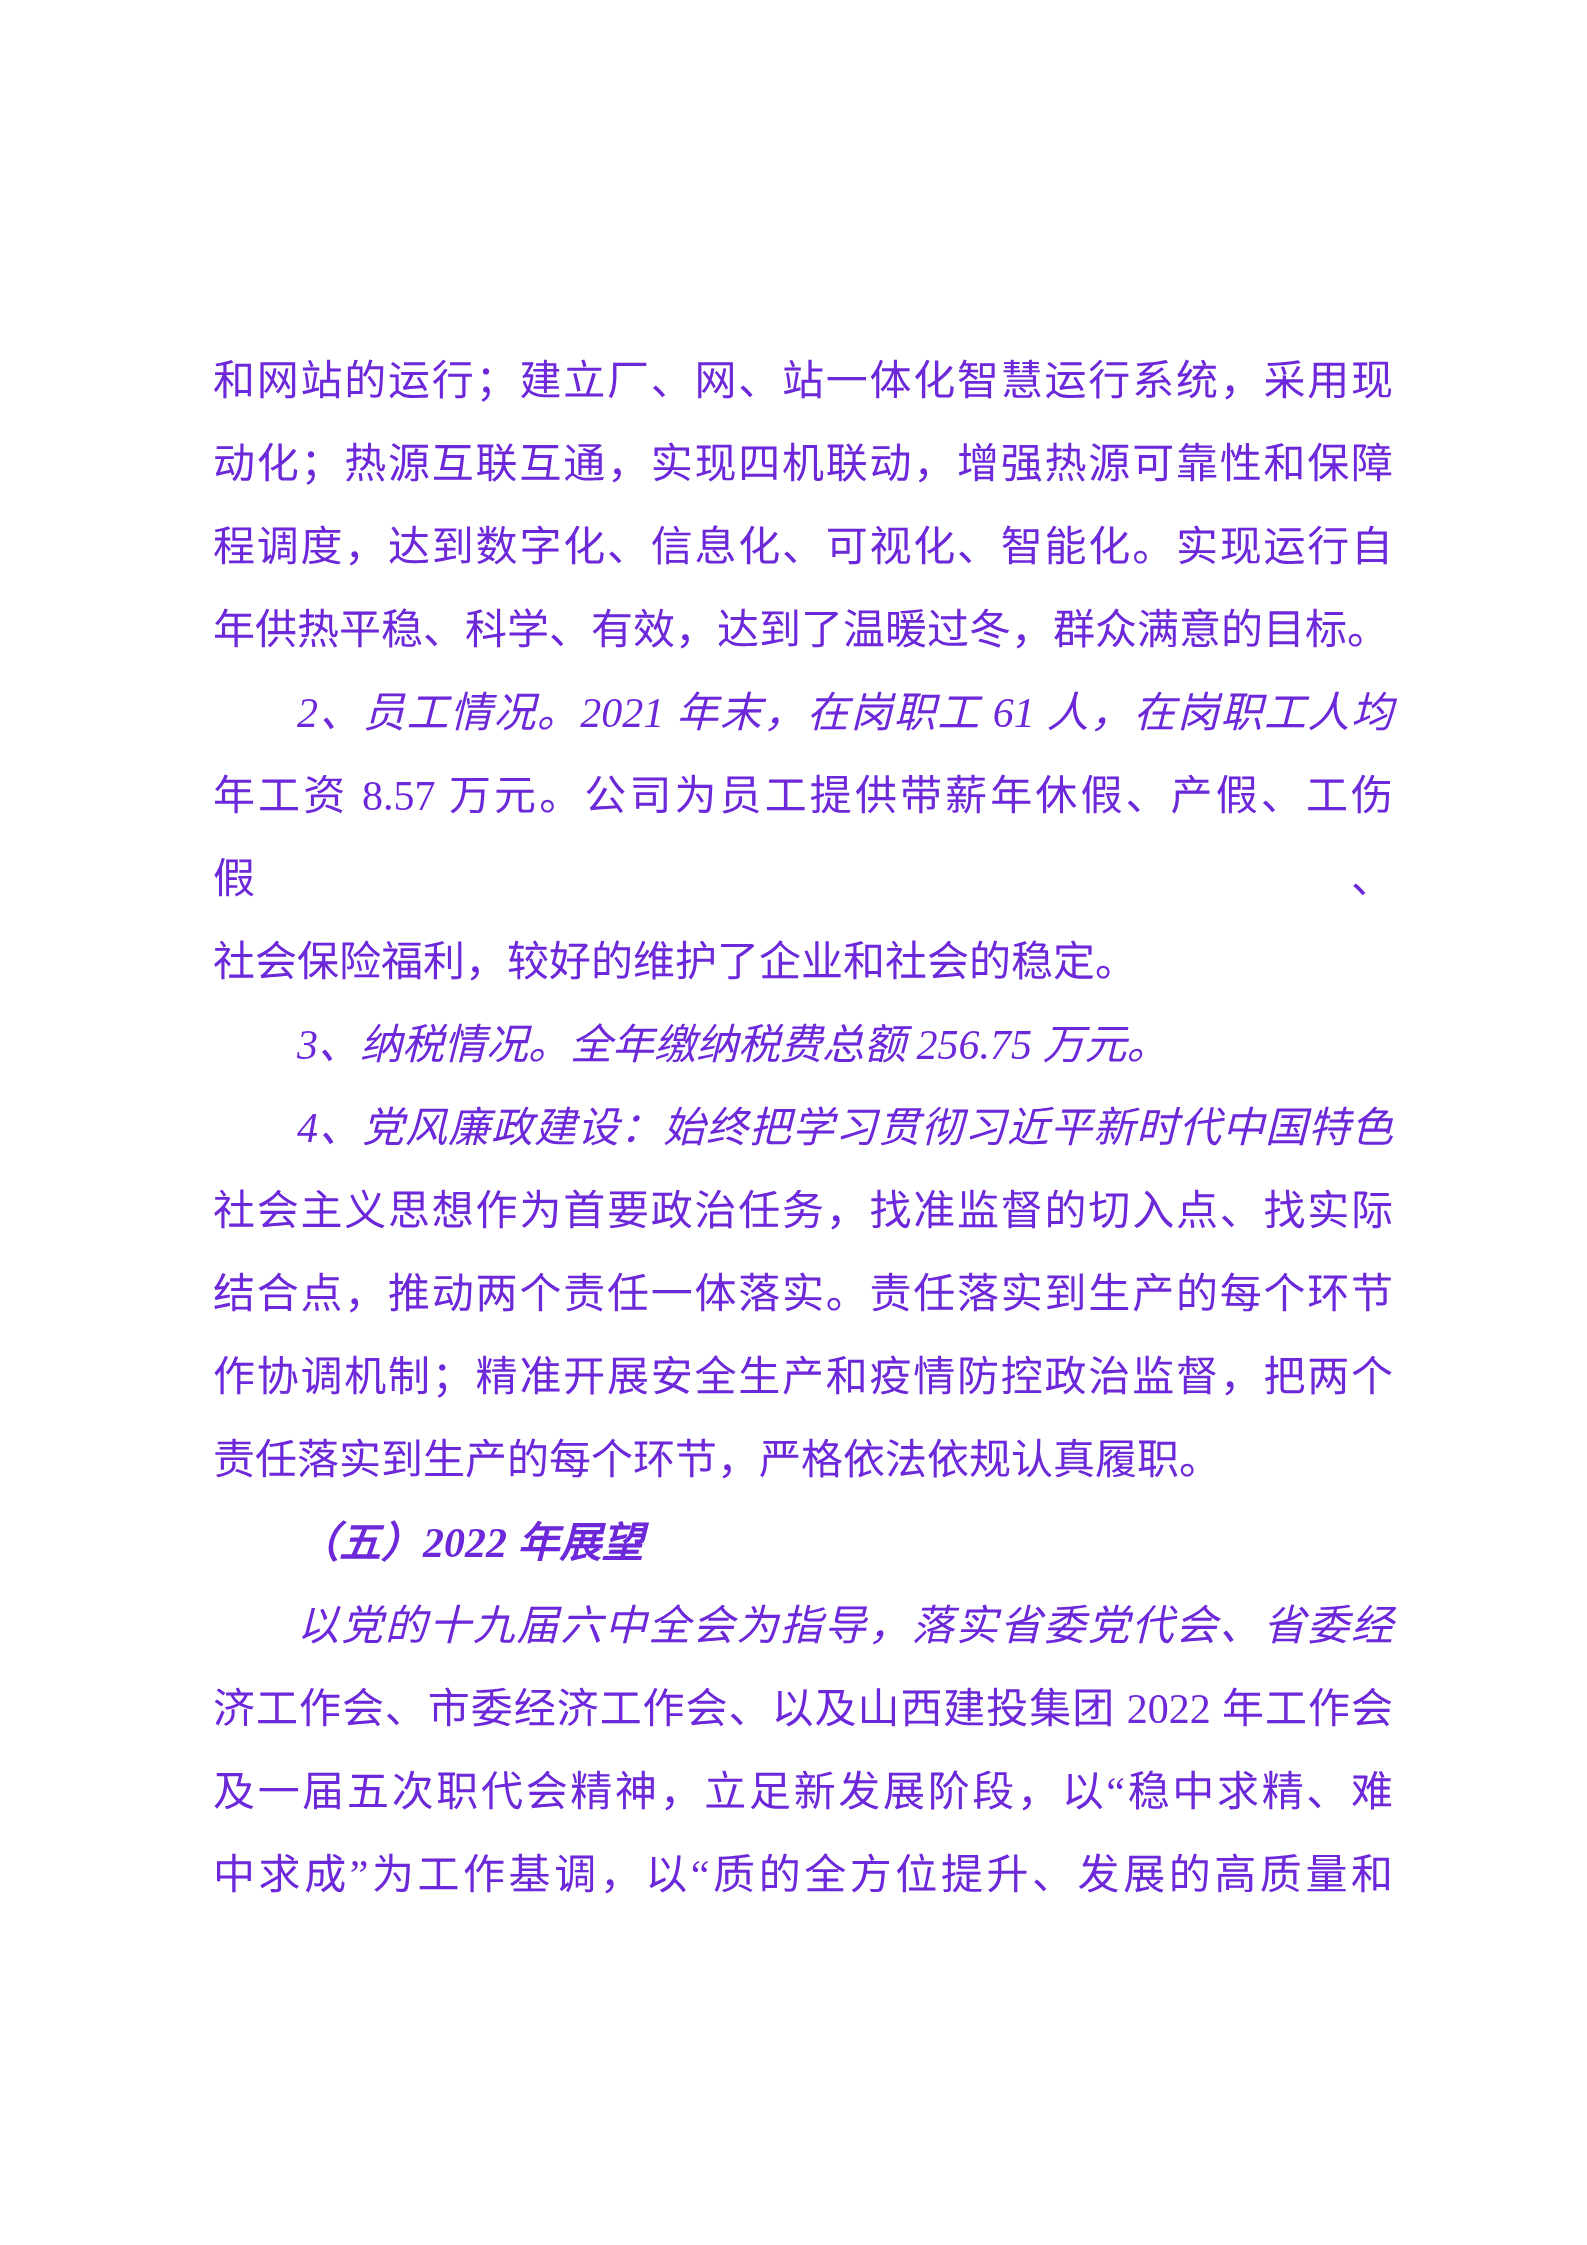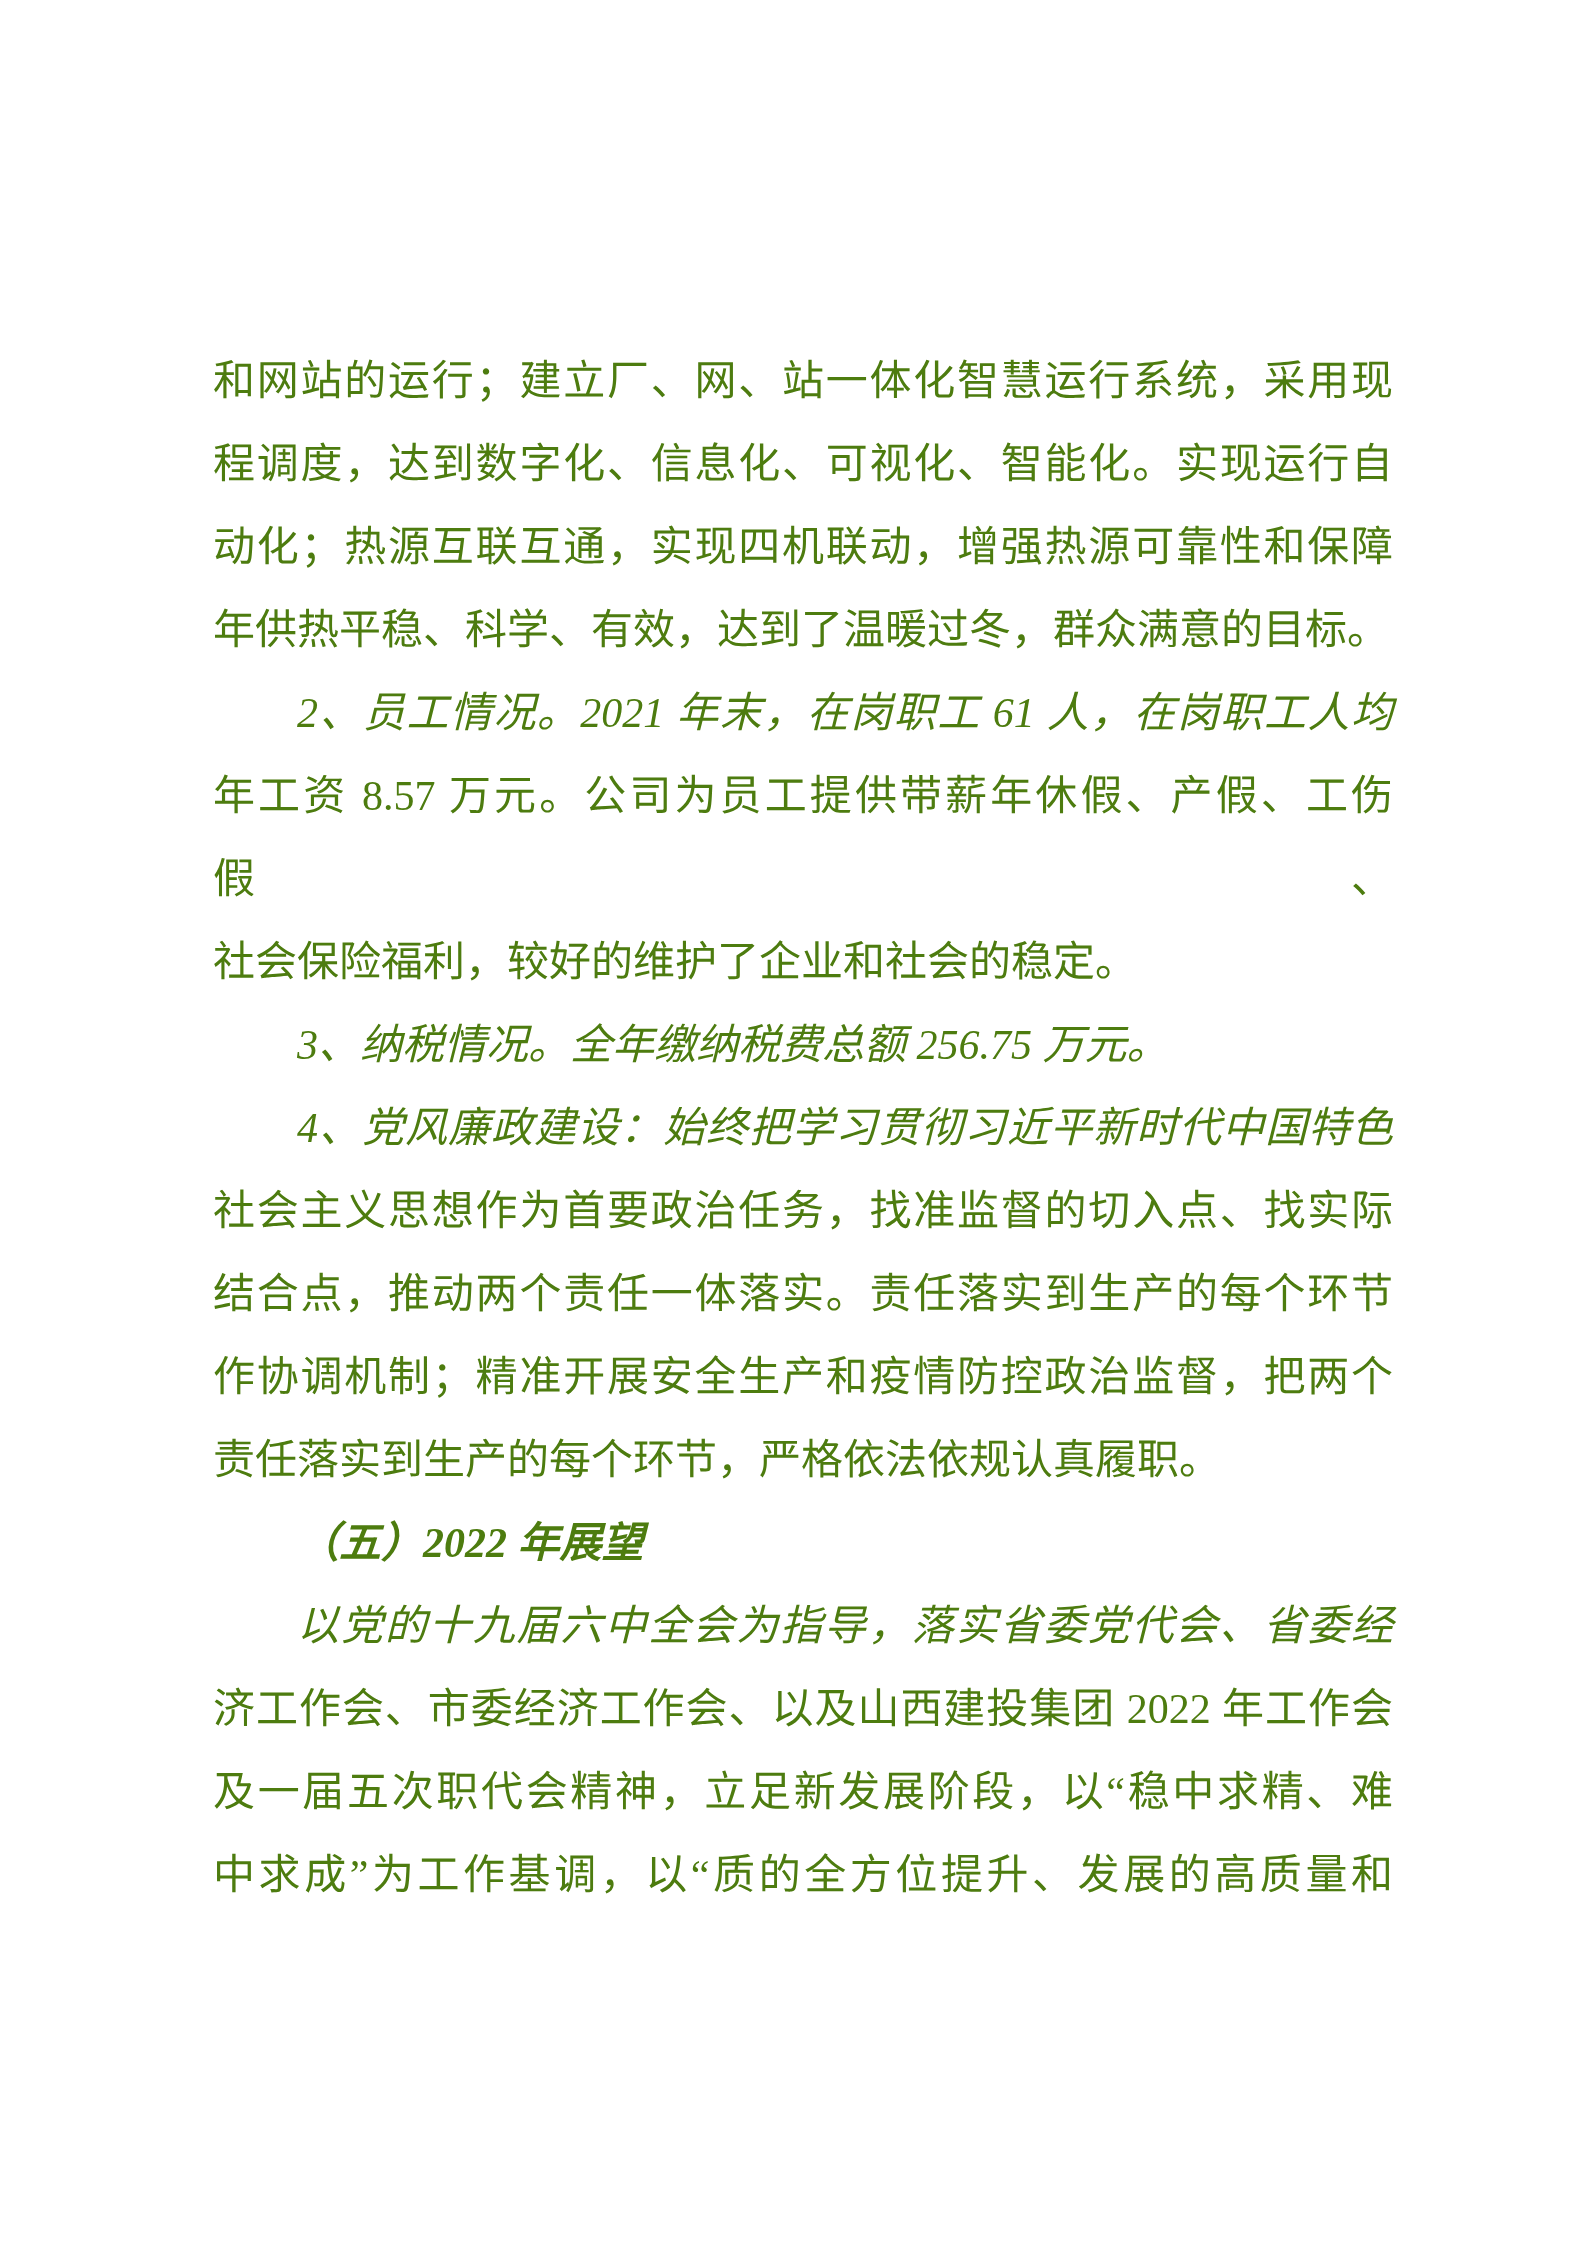--- a/index.html
+++ b/index.html
@@ -7,21 +7,21 @@
     padding: 0;
     background: #ffffff;
   }
   .page {
     position: relative;
     width: 1587px;
     height: 2245px;
     background: #ffffff;
     overflow: hidden;
     font-family: "Liberation Serif", "DejaVu Serif", serif;
-    color: #4d7c0f;
+    color: #6d28d9;
   }
   .content {
     position: absolute;
     left: 213px;
     top: 340px;
     width: 1180px;
     font-size: 42px;
     line-height: 83px;
   }
   .line {
@@ -41,22 +41,22 @@
   .line.bold {
     font-weight: 700;
   }
 </style>
 </head>
 <body>
 
 <div class="page">
   <div class="content">
     <div class="line fill">和网站的运行；建立厂、网、站一体化智慧运行系统，采用现</div>
+    <div class="line fill">动化；热源互联互通，实现四机联动，增强热源可靠性和保障</div>
     <div class="line fill">程调度，达到数字化、信息化、可视化、智能化。实现运行自</div>
-    <div class="line fill">动化；热源互联互通，实现四机联动，增强热源可靠性和保障</div>
     <div class="line">年供热平稳、科学、有效，达到了温暖过冬，群众满意的目标。</div>
     <div class="line indent fill">2、员工情况。2021 年末，在岗职工 61 人，在岗职工人均</div>
     <div class="line fill">年工资 8.57 万元。公司为员工提供带薪年休假、产假、工伤假、</div>
     <div class="line">社会保险福利，较好的维护了企业和社会的稳定。</div>
     <div class="line indent">3、纳税情况。全年缴纳税费总额 256.75 万元。</div>
     <div class="line indent fill">4、党风廉政建设：始终把学习贯彻习近平新时代中国特色</div>
     <div class="line fill">社会主义思想作为首要政治任务，找准监督的切入点、找实际</div>
     <div class="line fill">结合点，推动两个责任一体落实。责任落实到生产的每个环节</div>
     <div class="line fill">作协调机制；精准开展安全生产和疫情防控政治监督，把两个</div>
     <div class="line">责任落实到生产的每个环节，严格依法依规认真履职。</div>

